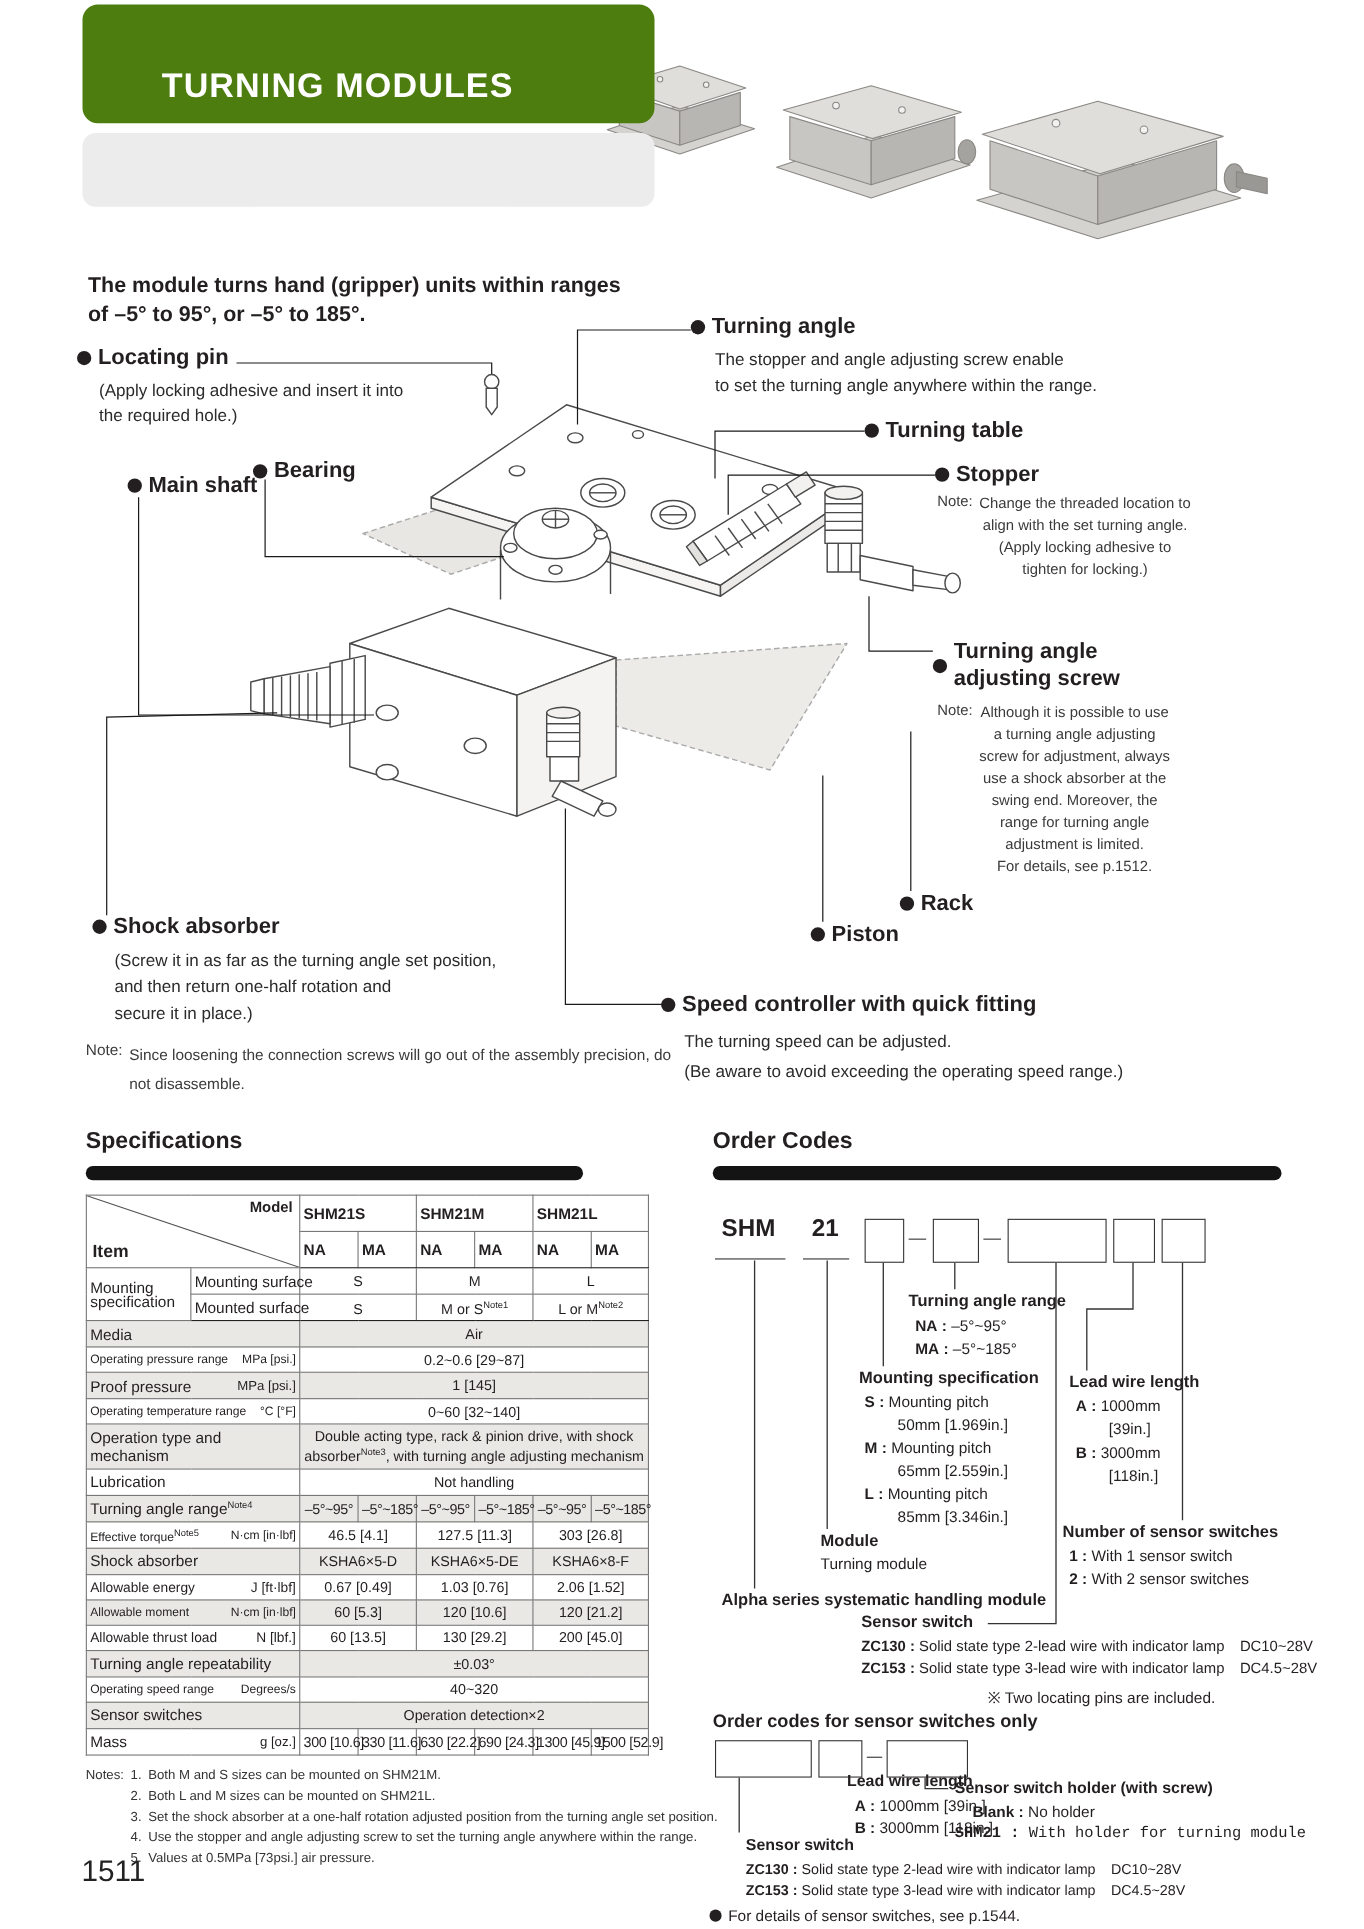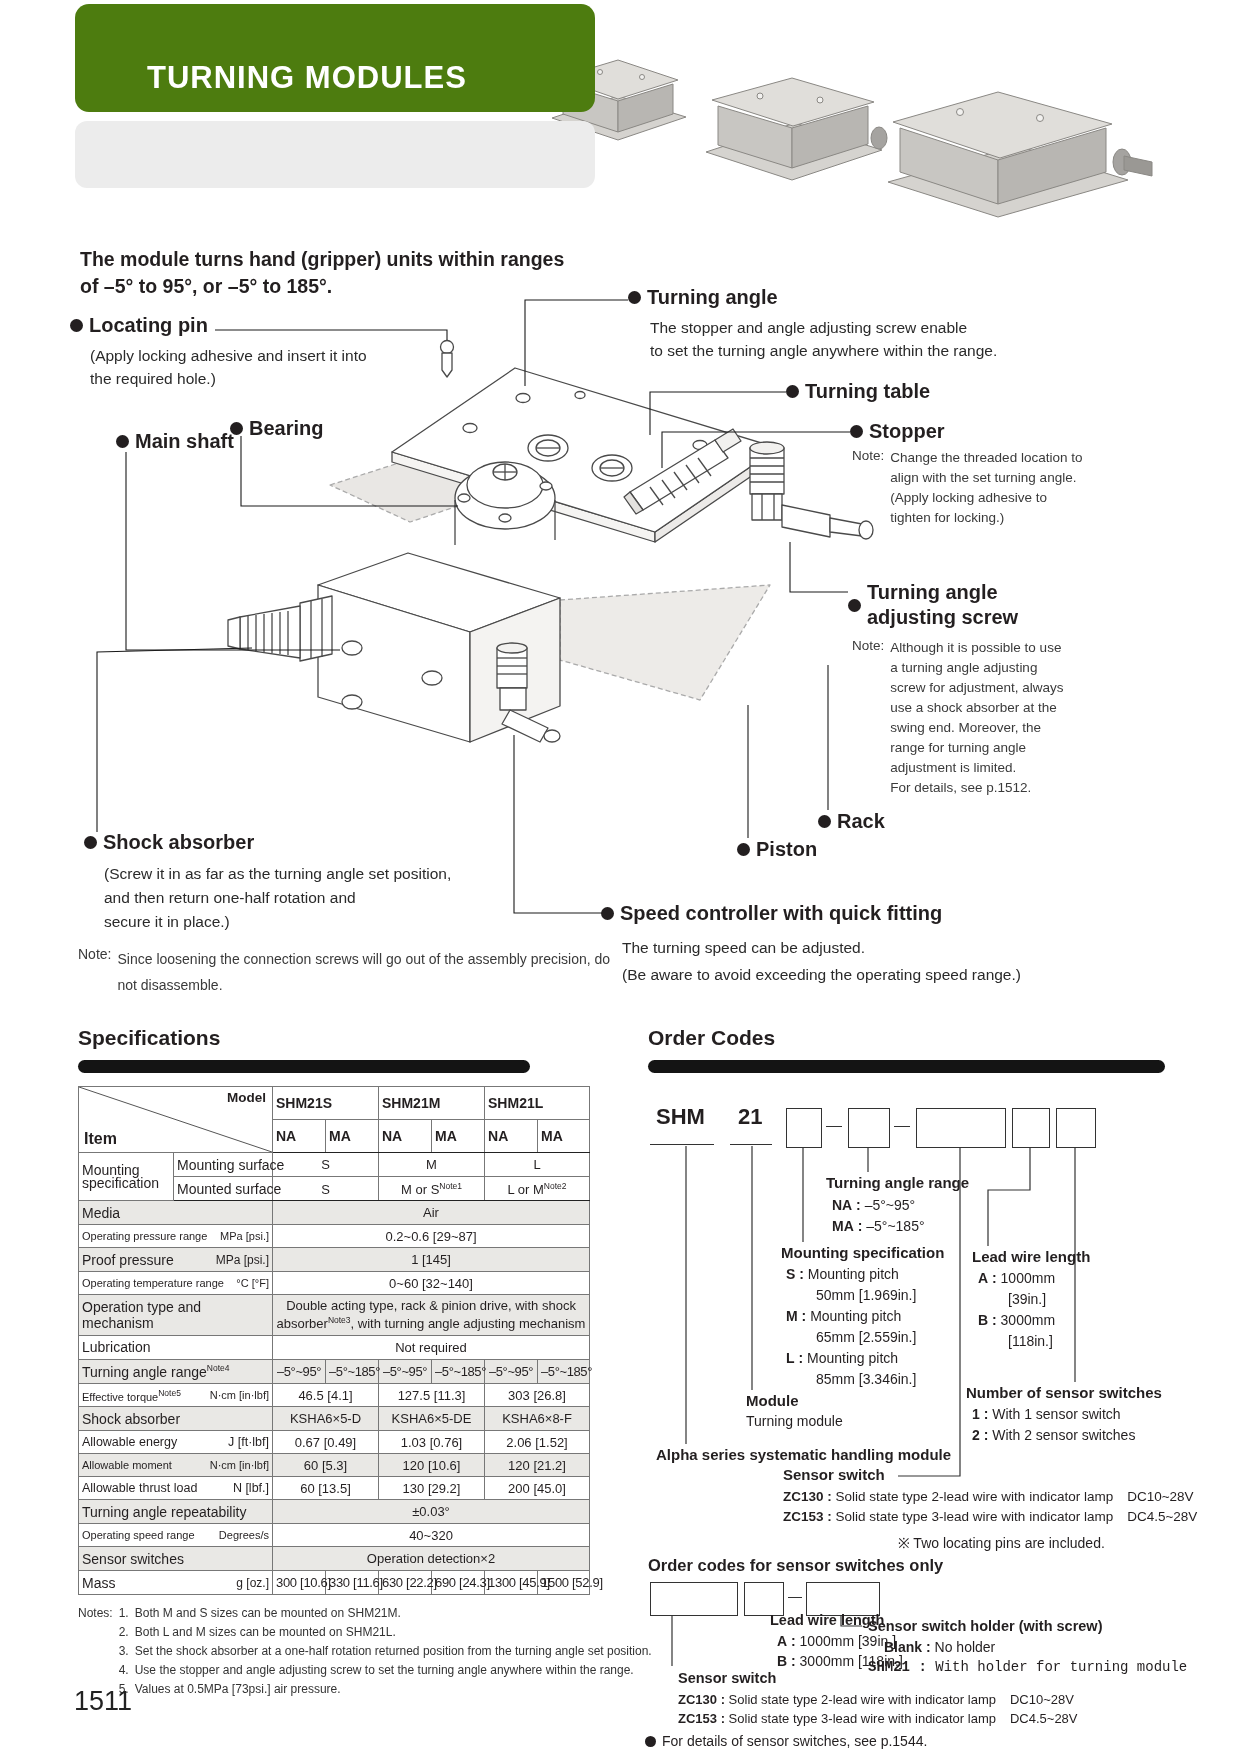--- a/index.html
+++ b/index.html
@@ -12,21 +12,21 @@
   .hdrbox{position:absolute;left:75px;top:4px;width:520px;height:108px;background:#4d7c0f;border-radius:14px;z-index:1;}
   .hdrbox span{position:absolute;left:72px;top:56px;color:#fff;font-size:31px;font-weight:bold;letter-spacing:1px;}
   .hdrsub{position:absolute;left:75px;top:121px;width:520px;height:67px;background:#ececec;border-radius:12px;z-index:1;}
   
   .intro{font-size:19.5px;font-weight:bold;line-height:27px;}
   
   .callout{display:flex;align-items:center;gap:6px;font-weight:bold;font-size:20px;white-space:nowrap;}
   .blt{width:13px;height:13px;border-radius:50%;background:#231f20;flex:0 0 13px;}
   .desc{font-size:15.5px;color:#2a2a2a;line-height:23px;white-space:nowrap;}
   .note{display:flex;gap:6px;font-size:13.5px;color:#3a3a3a;white-space:nowrap;}
-  .note .nl{line-height:20px;}
+  .note .nl{line-height:20px;text-align:center;}
   
   .sec-title{font-size:21px;font-weight:bold;}
   .sec-bar{position:absolute;height:13px;background:#141414;border-radius:7px;z-index:1;}
   
   .spec-table{border-collapse:collapse;table-layout:fixed;width:511px;border:1.8px solid #222;background:#fff;}
   .spec-table th,.spec-table td{border:1px solid #777;vertical-align:middle;padding:3.5px 3px;}
   .spec-table th{font-weight:normal;text-align:left;font-size:14px;}
   .spec-table td{text-align:center;font-size:13px;}
   tr.g>td,tr.g>th{background:#e9e8e5;}
   tr.hb>td,tr.hb>th{border-bottom:1.8px solid #222;}
@@ -407,21 +407,21 @@
       </tr>
       <tr class="g">
         <th colspan="2" style="white-space:normal;line-height:16px;">Operation type and mechanism</th>
         <td colspan="6" class="opval">
           <div>Double acting type, rack &amp; pinion drive, with shock</div>
           <div><span>absorber</span><sup>Note3</sup><span>, with turning angle adjusting mechanism</span></div>
         </td>
       </tr>
       <tr>
         <th colspan="2">Lubrication</th>
-        <td colspan="6">Not required</td>
+        <td colspan="6">Not handling</td>
       </tr>
       <tr class="g">
         <th colspan="2" class="f11"><span>Turning angle range</span><sup>Note4</sup></th>
         <td class="cond">–5°~95°</td>
         <td class="cond">–5°~185°</td>
         <td class="cond">–5°~95°</td>
         <td class="cond">–5°~185°</td>
         <td class="cond">–5°~95°</td>
         <td class="cond">–5°~185°</td>
       </tr>
@@ -516,21 +516,21 @@
       <div class="r">
           <span>1.</span>
           <span>Both M and S sizes can be mounted on SHM21M.</span>
         </div>
       <div class="r">
           <span>2.</span>
           <span>Both L and M sizes can be mounted on SHM21L.</span>
         </div>
       <div class="r">
           <span>3.</span>
-          <span>Set the shock absorber at a one-half rotation returned position from the turning angle set position.</span>
+          <span>Set the shock absorber at a one-half rotation adjusted position from the turning angle set position.</span>
         </div>
       <div class="r">
           <span>4.</span>
           <span>Use the stopper and angle adjusting screw to set the turning angle anywhere within the range.</span>
         </div>
       <div class="r">
           <span>5.</span>
           <span>Values at 0.5MPa [73psi.] air pressure.</span>
         </div>
     </div>

